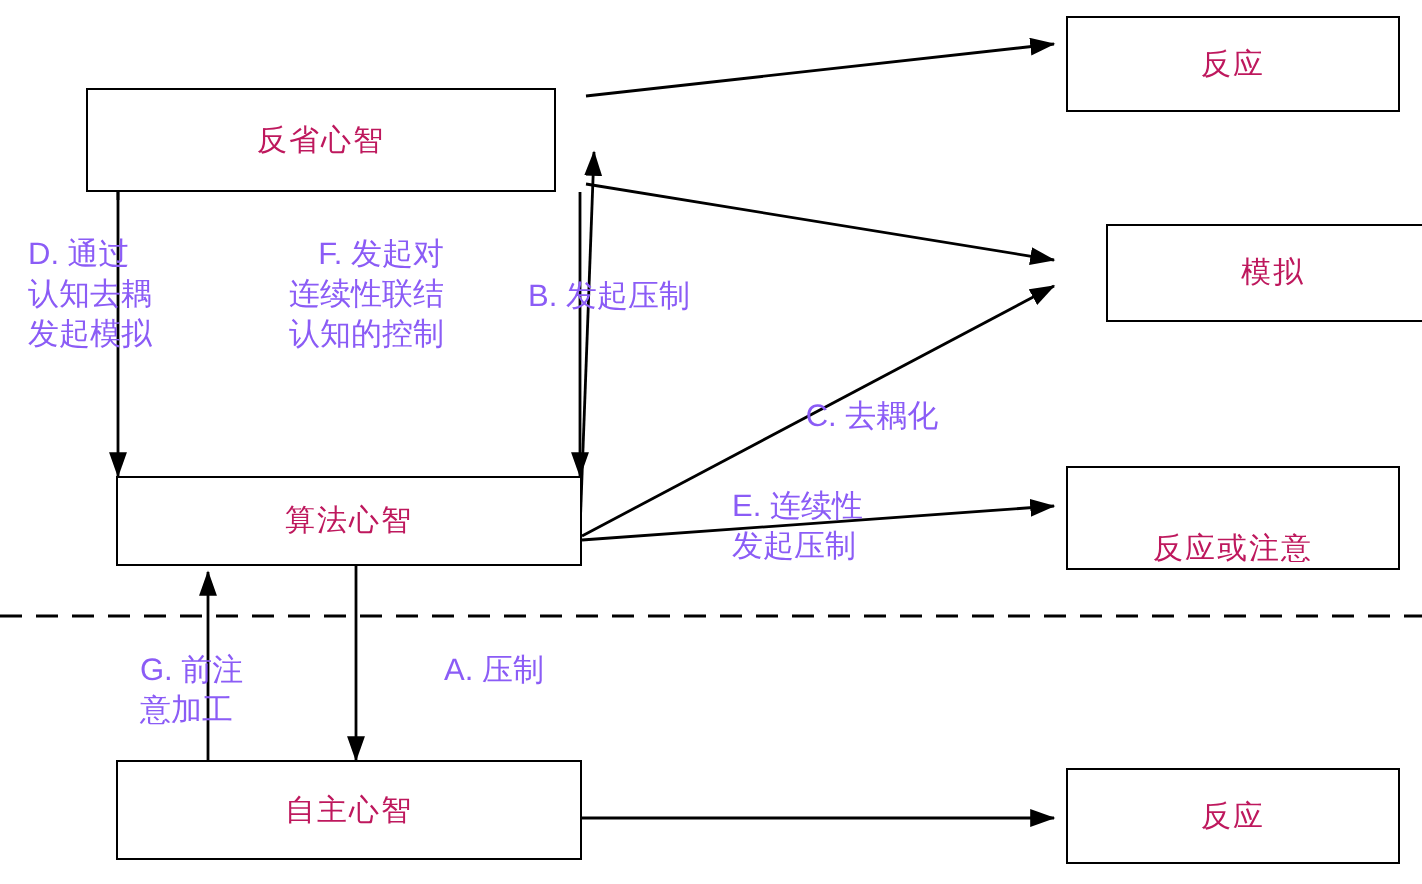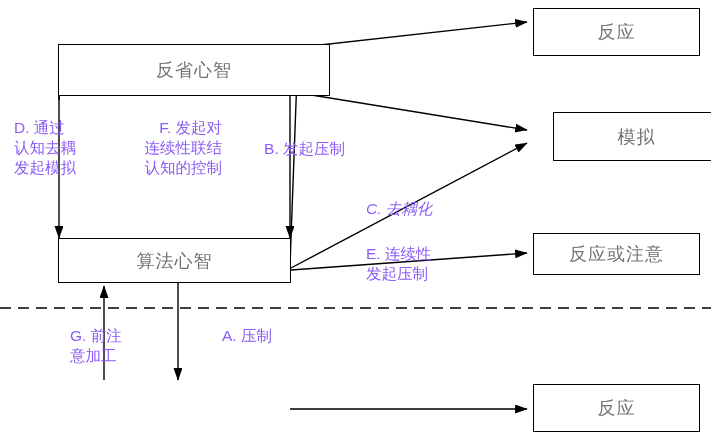--- a/index.html
+++ b/index.html
@@ -25,22 +25,22 @@
     height: 442px;
   }
   .node {
     position: absolute;
     box-sizing: border-box;
     border: 1.5px solid #000000;
     background: #ffffff;
     display: flex;
     align-items: center;
     justify-content: center;
-    font-size: 18px;
-    color: #737373;
+    font-size: 15px;
+    color: #be185d;
     letter-spacing: 1px;
     font-family: Liberation Mono, monospace;
   }
   .label {
     position: absolute;
     font-size: 15.5px;
     color: #8b5cf6;
     line-height: 1.28;
     white-space: pre-line;
     background: transparent;
@@ -77,56 +77,59 @@
 
     <line x1="178" y1="96" x2="178" y2="170" stroke="#ffffff" stroke-width="0"></line>
 
     <line x1="178" y1="283" x2="178" y2="380" stroke="#000000" stroke-width="1.4" marker-end="url(#arrow)"></line>
 
     <line x1="104" y1="380" x2="104" y2="286" stroke="#000000" stroke-width="1.4" marker-end="url(#arrow)"></line>
 
     <line x1="290" y1="409" x2="527" y2="409" stroke="#000000" stroke-width="1.4" marker-end="url(#arrow)"></line>
   </svg>
 
-  <div class="node" style="left:58px; top:44px; width:272px; height:52px;">
+  <div class="node" style="left:43px; top:44px; width:235px; height:52px;">
     <span>反省心智</span>
   </div>
 
   <div class="node" style="left:58px; top:238px; width:233px; height:45px;">
     <span>算法心智</span>
   </div>
 
+  <div class="node" style="left:58px; top:380px; width:233px; height:50px;">
+    <span>自主心智</span>
+  </div>
 
   <div class="node" style="left:533px; top:8px; width:167px; height:48px;">
     <span>反应</span>
   </div>
 
   <div class="node" style="left:553px; top:112px; width:167px; height:49px;">
     <span>模拟</span>
   </div>
 
-  <div class="node" style="left:533px; top:233px; width:167px; height:42px;">
+  <div class="node" style="left:533px; top:233px; width:167px; height:52px;align-items:flex-end;">
     <span>反应或注意</span>
   </div>
 
   <div class="node" style="left:533px; top:384px; width:167px; height:48px;">
     <span>反应</span>
   </div>
 
   <div class="label" style="left:14px; top:118px; width:100px; text-align:left;">D. 通过
 认知去耦
 发起模拟</div>
 
   <div class="label" style="left:117px; top:118px; width:105px; text-align:right;">F. 发起对
 连续性联结
 认知的控制</div>
 
   <div class="label" style="left:225px; top:139px; width:120px; text-align:right;">B. 发起压制</div>
 
-  <div class="label" style="left:366px; top:199px; width:120px; text-align:left;font-style:italic;">C. 去耦化</div>
+  <div class="label" style="left:376px; top:199px; width:120px; text-align:center;">C. 去耦化</div>
 
   <div class="label" style="left:366px; top:244px; width:130px; text-align:left;">E. 连续性
 发起压制</div>
 
   <div class="label" style="left:70px; top:326px; width:85px; text-align:left;">G. 前注
 意加工</div>
 
   <div class="label" style="left:192px; top:326px; width:110px; text-align:center;">A. 压制</div>
 
 </div>

